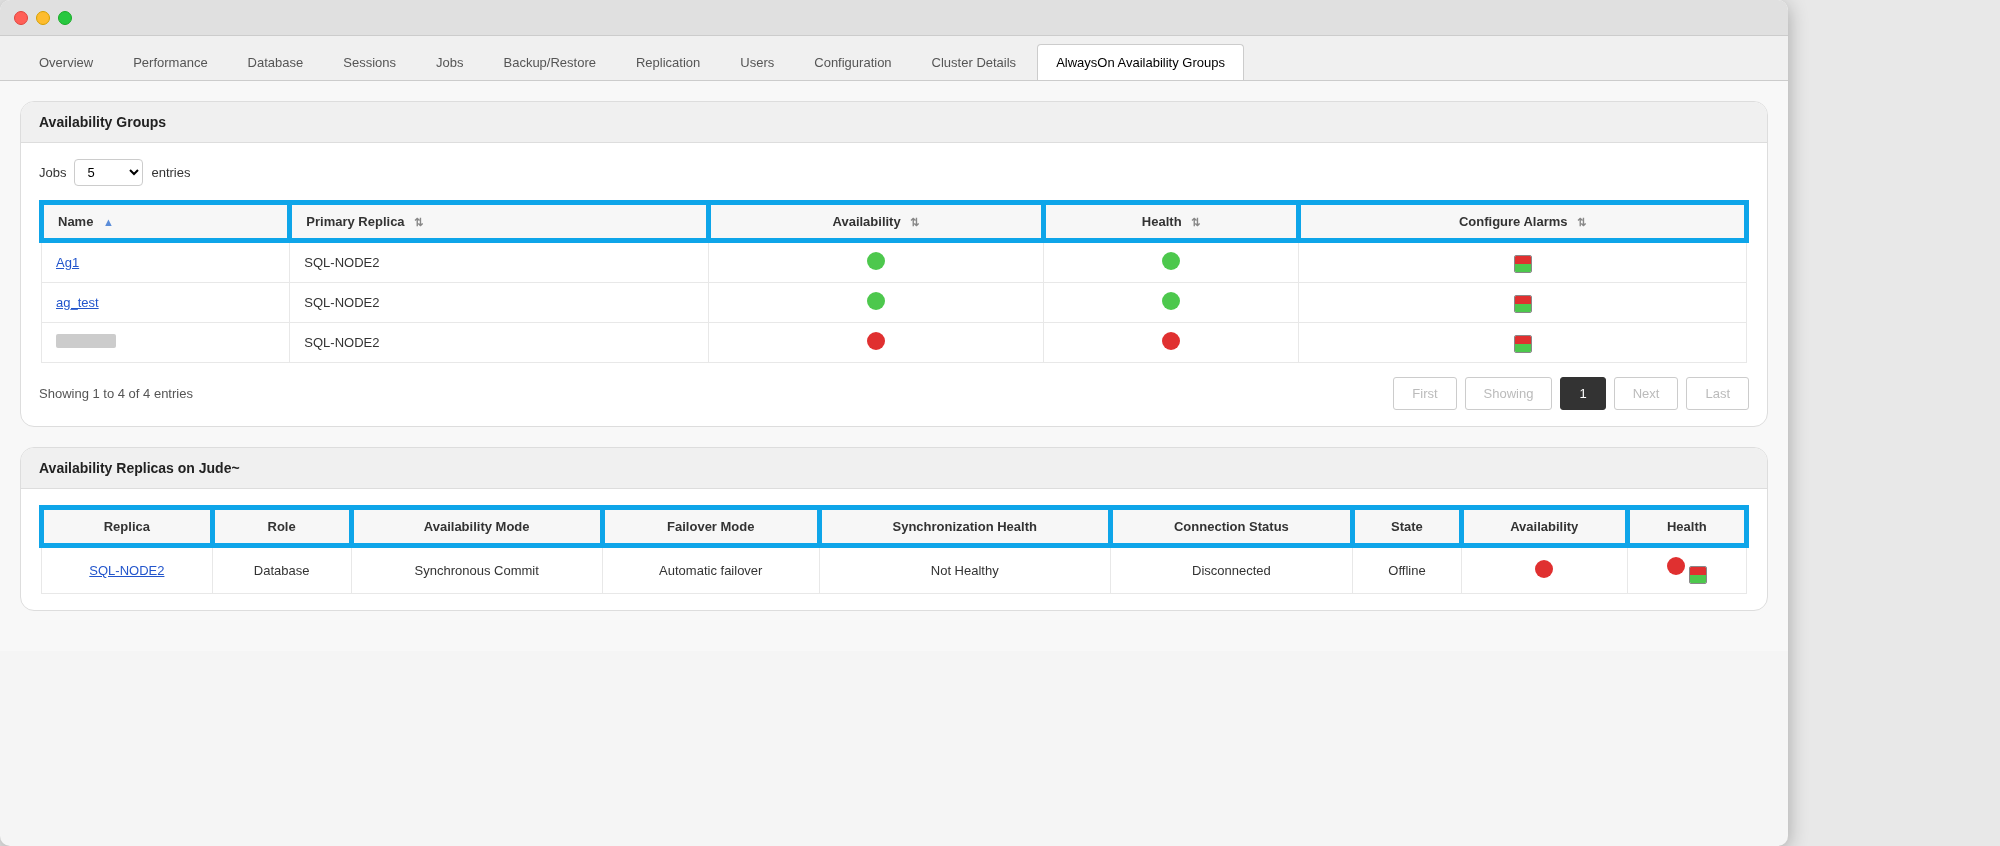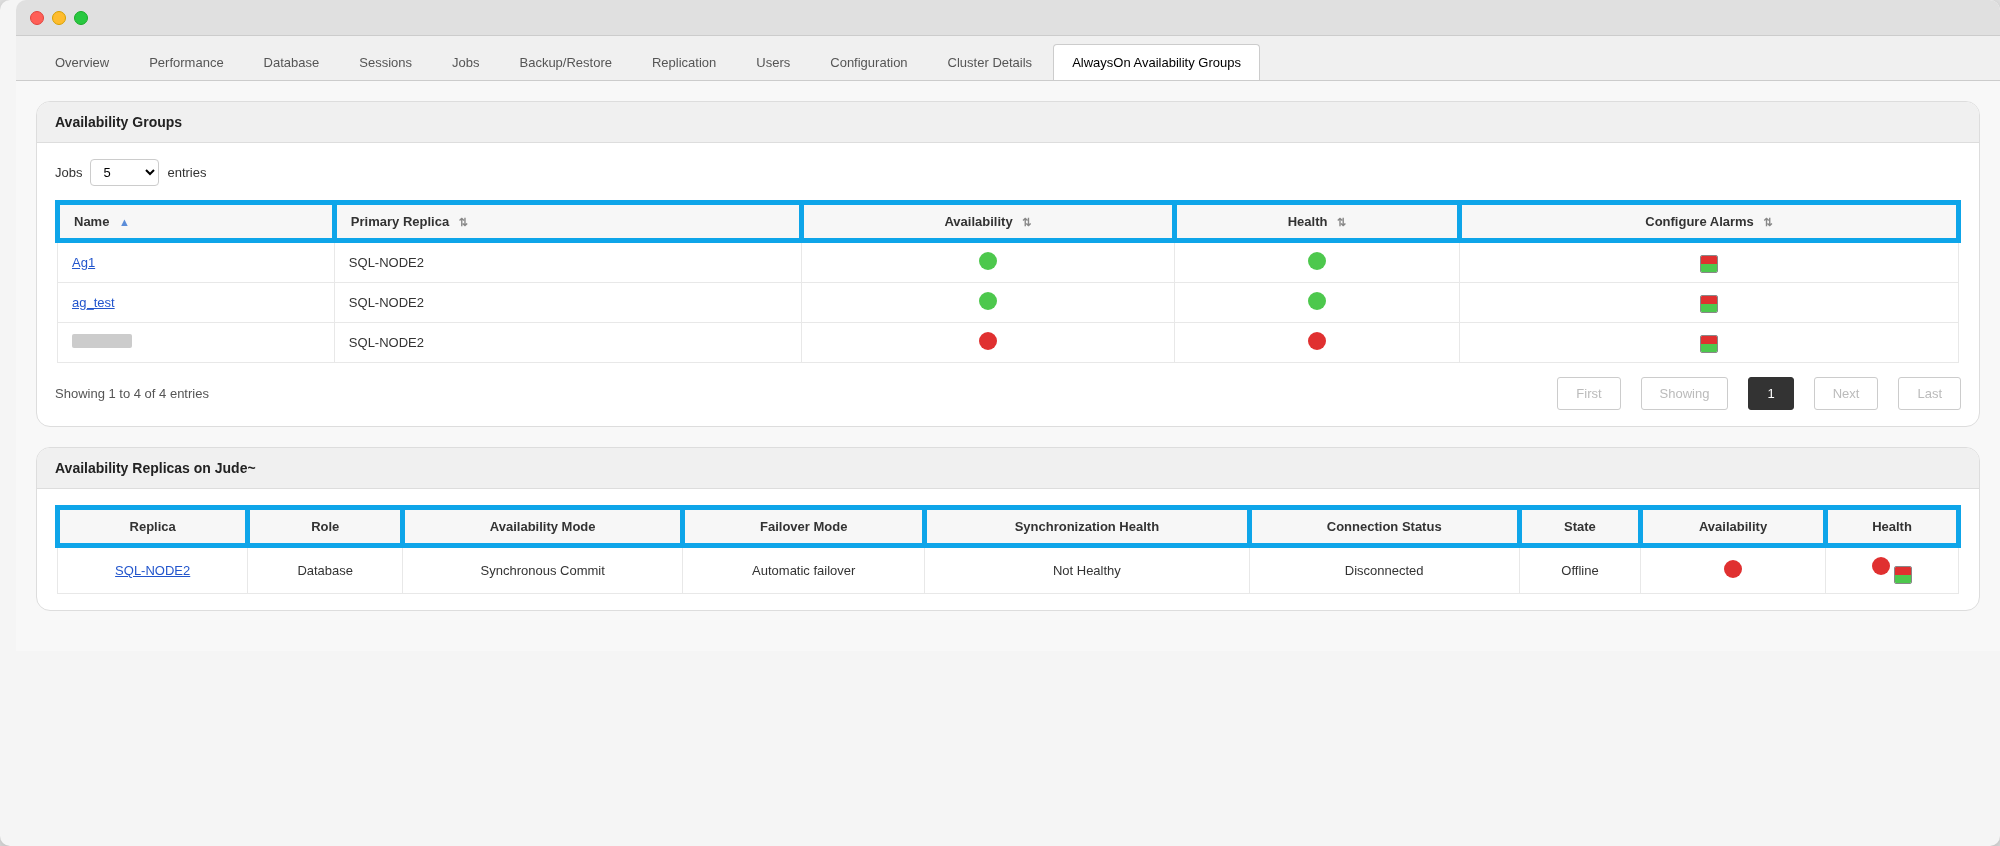--- a/index.html
+++ b/index.html
@@ -8,25 +8,24 @@
       font-size: 13px;
       background: #e8e8e8;
       color: #333;
       min-height: 846px;
       min-width: 2000px;
     }
     .window {
       background: #f5f5f5;
       border-radius: 10px;
       margin: 0;
-      width: 2000px;
+      width: 1788px;
       min-height: 846px;
       overflow: hidden;
       box-shadow: 0 4px 20px rgba(0,0,0,0.3);
-      padding-left: 16px;
     }
     .titlebar {
       background: #e0e0e0;
       height: 36px;
       display: flex;
       align-items: center;
       padding: 0 14px;
       border-bottom: 1px solid #ccc;
       border-radius: 10px 10px 0 0;
     }
@@ -180,21 +179,21 @@
 
     .pagination-area {
       display: flex;
       align-items: center;
       justify-content: space-between;
       margin-top: 14px;
     }
     .showing-text { color: #555; font-size: 13px; }
     .pagination-buttons {
       display: flex;
-      gap: 20px;
+      gap: 8px;
     }
     .page-btn {
       padding: 8px 18px;
       border: 1px solid #ccc;
       background: #fff;
       border-radius: 3px;
       cursor: pointer;
       font-size: 13px;
       color: #555;
     }

